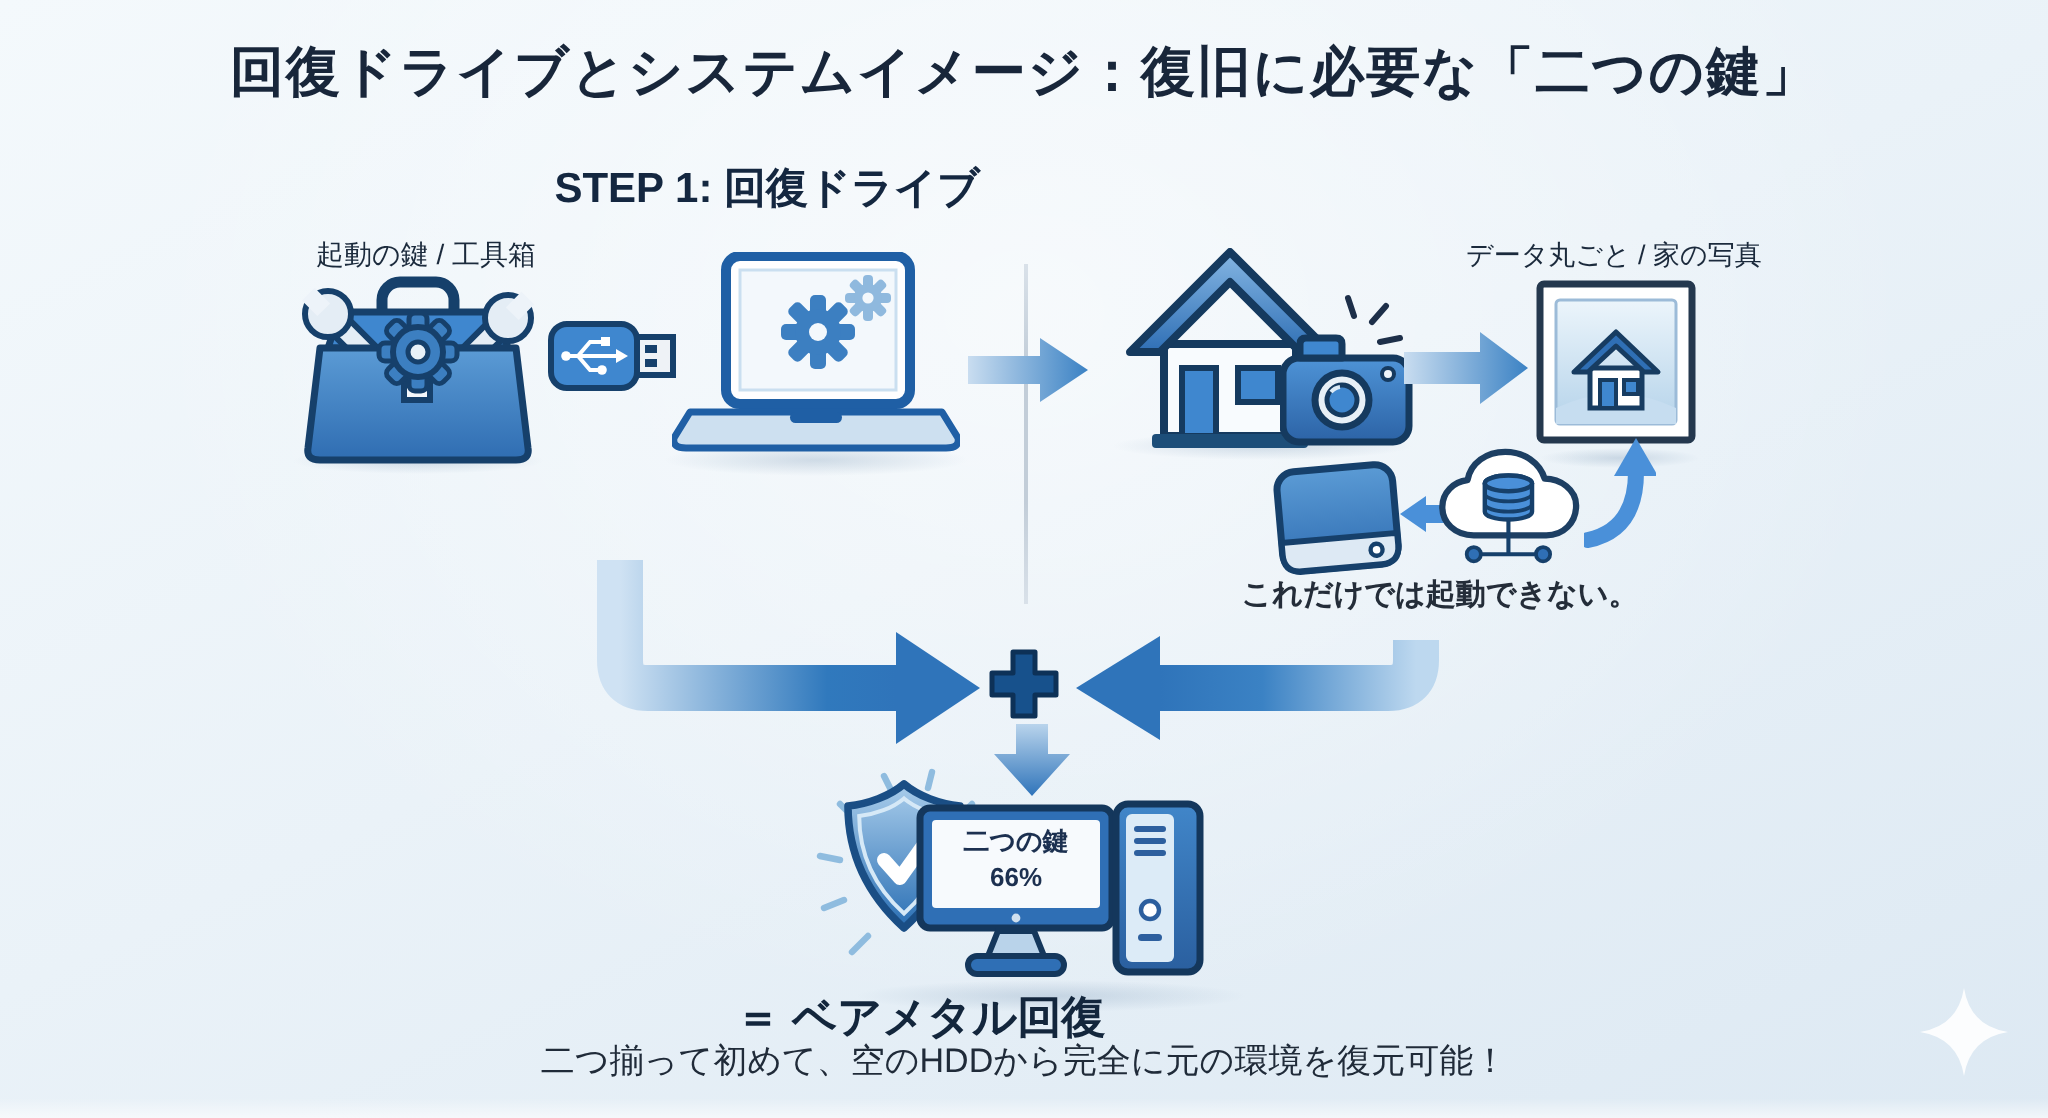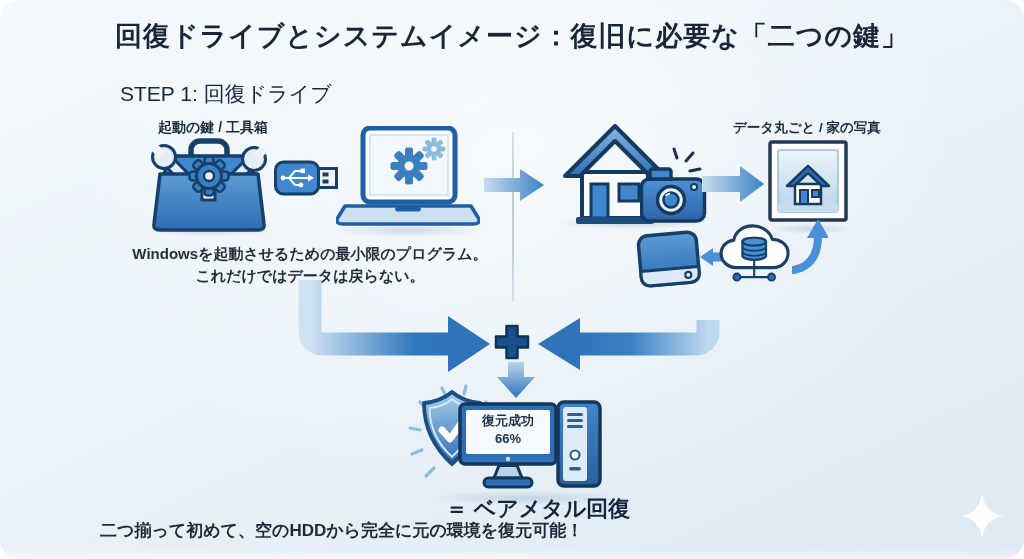--- a/index.html
+++ b/index.html
@@ -1,29 +1,29 @@
 <!DOCTYPE html>
 <html><head>
 <meta charset="utf-8">
 <style>
   html,body{margin:0;padding:0;}
   body{width:1024px;height:559px;overflow:hidden;}
   #canvas{position:relative;width:1024px;height:559px;
     background:
       radial-gradient(ellipse at 50% 28%, rgba(255,255,255,.55), rgba(255,255,255,0) 62%),
       linear-gradient(155deg,#f4f9fc 0%,#eaf2f8 48%,#dde9f3 100%);
-    font-family:"Liberation Sans","DejaVu Sans",sans-serif;color:#1c2636;border-radius:20px;}
+    font-family:"Liberation Sans","DejaVu Sans",sans-serif;color:#1c2636;}
   .abs{position:absolute;}
   .title{left:0;right:0;top:18px;text-align:center;font-size:27px;font-weight:700;color:#18263a;letter-spacing:1px;}
-  .step-heading{font-size:21px;font-weight:400;color:#142740;text-align:left;}
-  .caption{font-size:14px;font-weight:700;color:#1b2a3c;}
+  .step-heading{font-size:21px;font-weight:700;color:#142740;text-align:right;}
+  .caption{font-size:14px;font-weight:400;color:#1b2a3c;}
   .desc{font-size:15px;font-weight:600;color:#242d39;text-align:center;line-height:1.45;}
   .monitor-text{text-align:center;font-size:13px;font-weight:700;color:#1c3050;line-height:1.35;}
-  .equals-heading{text-align:center;font-size:22px;font-weight:700;color:#13263c;}
-  .note{text-align:left;font-size:17px;font-weight:700;color:#202b39;}
+  .equals-heading{font-size:22px;font-weight:700;color:#13263c;}
+  .note{text-align:center;font-size:17px;font-weight:400;color:#202b39;}
   .shadow{border-radius:50%;background:radial-gradient(closest-side, rgba(130,158,186,.32), rgba(130,158,186,0));}
 </style>
 </head>
 <body>
 
 <div id="canvas">
 
   <svg width="0" height="0" style="position:absolute">
     <defs>
       <linearGradient id="gArrow" x1="0" y1="0" x2="1" y2="0">
@@ -218,25 +218,22 @@
     <path d="M31,38 A15,5 0 0 0 61,38" fill="none" stroke="#16406b" stroke-width="2.4"></path>
     <circle cx="24" cy="70" r="4.5" fill="#2f6fb5" stroke="#16406b" stroke-width="2.4"></circle>
     <circle cx="68" cy="70" r="4.5" fill="#2f6fb5" stroke="#16406b" stroke-width="2.4"></circle>
   </svg>
 
   <svg class="abs" style="left:792px;top:218px" width="36" height="56" viewBox="0 0 36 56">
     <path d="M2,52 Q26,47 26,18" fill="none" stroke="#4a90d9" stroke-width="8" stroke-linecap="round"></path>
     <polygon points="15,20 37,20 26,1" fill="#4a90d9"></polygon>
   </svg>
 
-  <div class="abs desc" style="left:110px;top:243px;width:400px">
-    <div>Windowsを起動させるための最小限のプログラム。</div>
-    <div>これだけではデータは戻らない。</div>
-  </div>
   <div class="abs desc" style="left:530px;top:287px;width:380px">
+    <div>これだけでは起動できない。</div>
   </div>
 
   <svg class="abs" style="left:292px;top:276px" width="202" height="104" viewBox="0 0 202 104">
     <path d="M18,4 V54 Q18,68 32,68 H156" fill="none" stroke="url(#gL)" stroke-width="23"></path>
     <polygon points="156,40 156,96 198,68" fill="#2f74ba"></polygon>
   </svg>
   <svg class="abs" style="left:534px;top:316px" width="192" height="64" viewBox="0 0 192 64">
     <path d="M174,4 V14 Q174,28 160,28 H46" fill="none" stroke="url(#gR)" stroke-width="23"></path>
     <polygon points="46,2 46,54 4,28" fill="#2f74ba"></polygon>
   </svg>
@@ -265,21 +262,21 @@
   </svg>
 
   <svg class="abs" style="left:458px;top:402px" width="100" height="92" viewBox="0 0 100 92">
     <rect x="2" y="2" width="96" height="60" rx="5" fill="#2f6fb5" stroke="#14375c" stroke-width="3.5"></rect>
     <rect x="8" y="8" width="84" height="44" rx="2" fill="#f7fafd"></rect>
     <circle cx="50" cy="57" r="2.2" fill="#cfe0ef"></circle>
     <polygon points="41,63.5 59,63.5 64,76 36,76" fill="#b9d3ea" stroke="#14375c" stroke-width="3"></polygon>
     <rect x="26" y="76" width="48" height="9" rx="4.5" fill="#2f6fb5" stroke="#14375c" stroke-width="3"></rect>
   </svg>
   <div class="abs monitor-text" style="left:466px;top:412px;width:84px">
-    <div>復元成功</div>
+    <div>二つの鍵</div>
     <div>66%</div>
   </div>
 
   <svg class="abs" style="left:556px;top:400px" width="46" height="88" viewBox="0 0 46 88">
     <rect x="2" y="2" width="42" height="84" rx="6" fill="url(#gTower)" stroke="#14375c" stroke-width="3.5"></rect>
     <rect x="7" y="7" width="24" height="74" rx="3" fill="#dcebf7"></rect>
     <g fill="#2d5f9e">
       <rect x="11" y="13" width="16" height="3" rx="1.5"></rect>
       <rect x="11" y="19" width="16" height="3" rx="1.5"></rect>
       <rect x="11" y="25" width="16" height="3" rx="1.5"></rect>

